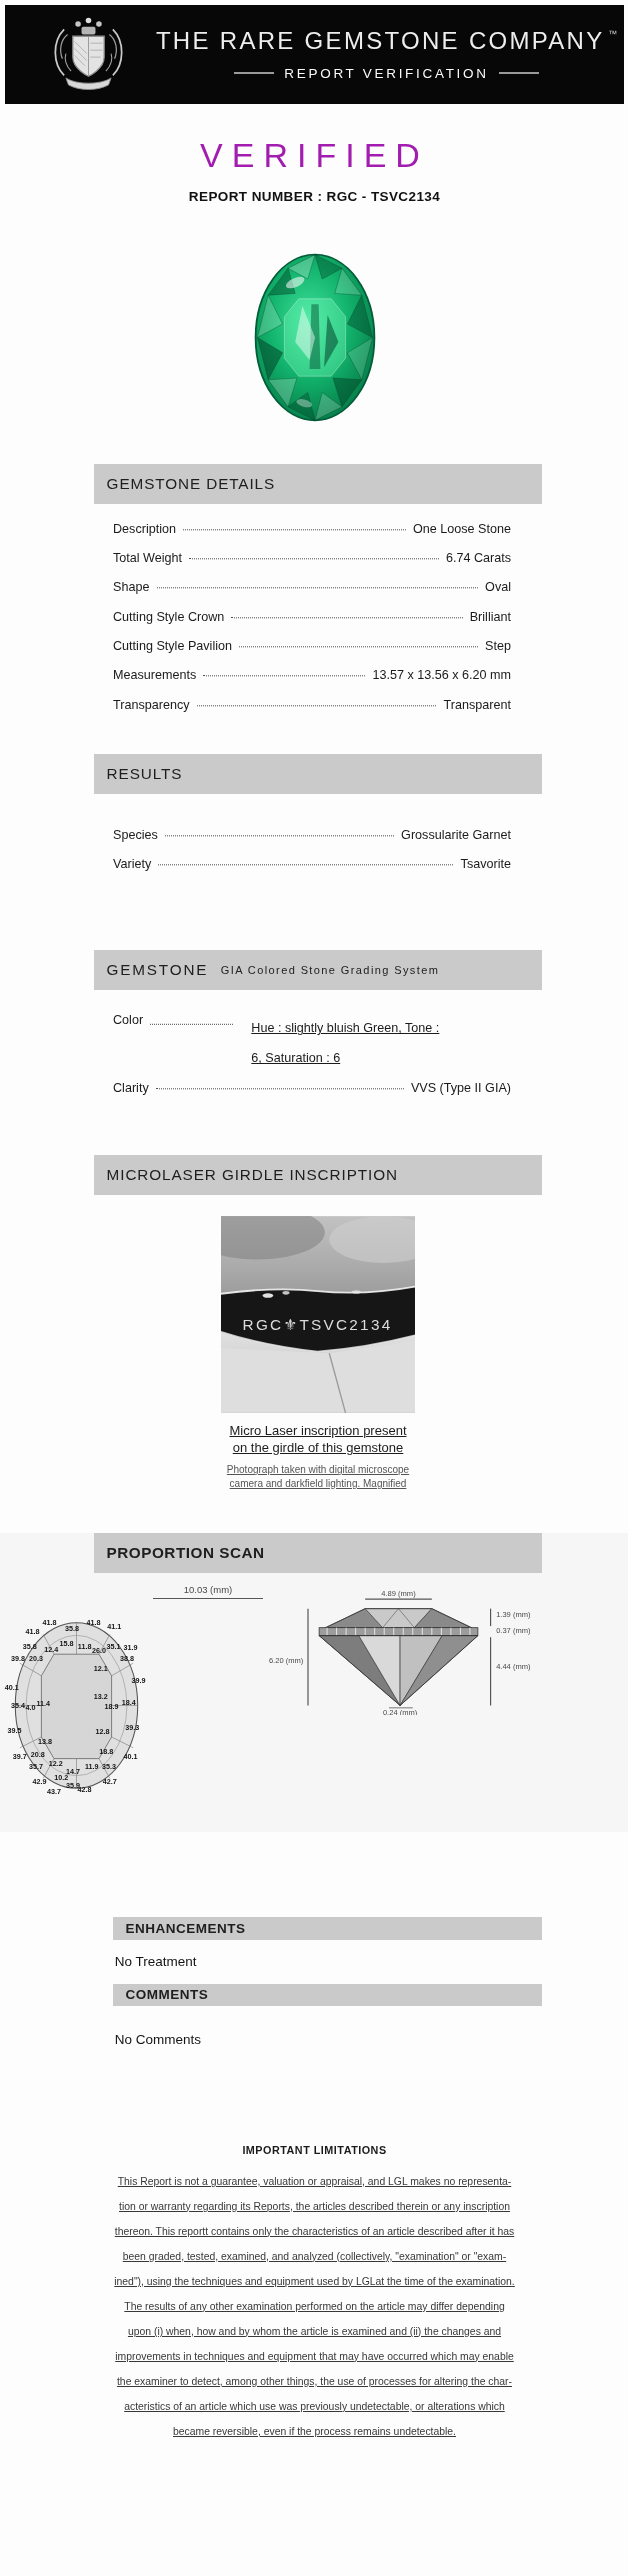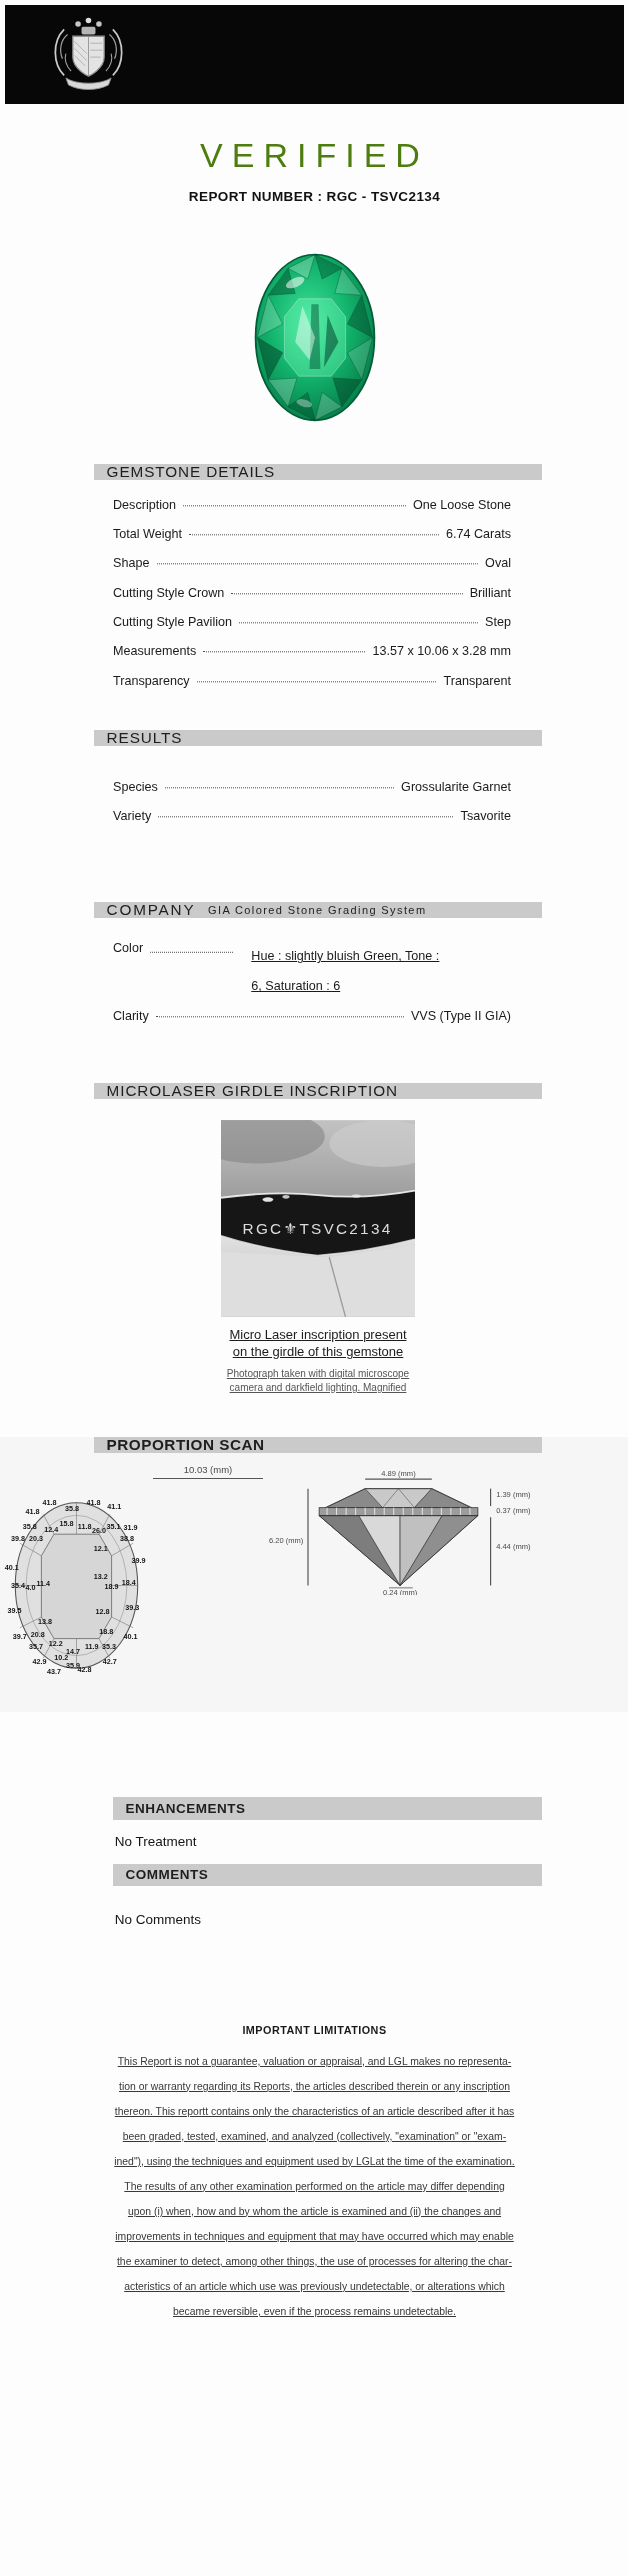--- a/index.html
+++ b/index.html
@@ -9,28 +9,28 @@
   
   .hdr{margin:4.5px 5.4px 0 5.4px;height:99px;background:#070707;display:flex;align-items:center;padding-left:40px;box-sizing:border-box;}
   .crest{width:87px;height:79px;flex:0 0 auto;}
   .hdr-text{margin-left:23.5px;display:flex;flex-direction:column;align-items:center;}
   .hdr-title{color:#ededed;font-size:24px;letter-spacing:2.3px;font-weight:400;white-space:nowrap;}
   .tm{font-size:9px;vertical-align:12.6px;letter-spacing:0;color:#cfcfcf;margin-left:3.6px;}
   .hdr-sub{margin-top:10.8px;display:flex;align-items:center;gap:10.8px;color:#fafafa;font-size:13.5px;letter-spacing:2.7px;}
   .hdr-rule{width:40px;height:1.8px;background:#9a9a9a;}
 
   
-  .verified{margin-top:32px;text-align:center;font-size:34px;letter-spacing:9px;color:#4d7c0f;font-weight:400;}
+  .verified{margin-top:32px;text-align:center;font-size:34px;letter-spacing:9px;color:#a21caf;font-weight:400;}
   .repnum{margin-top:14.4px;text-align:center;font-size:13.5px;font-weight:bold;letter-spacing:0.4px;color:#111;}
 
   .gem-wrap{margin-top:45px;display:flex;justify-content:center;}
 
   
   .section{margin-left:94px;width:448px;}
-  .sec-bar{background:#cacaca;height:16px;display:flex;align-items:center;padding-left:12.6px;box-sizing:border-box;}
+  .sec-bar{background:#cacaca;height:40px;display:flex;align-items:center;padding-left:12.6px;box-sizing:border-box;}
   .sec-title{font-size:15.3px;letter-spacing:0.9px;color:#1e1e1e;font-weight:400;white-space:nowrap;}
   .sec-title.bold{font-weight:bold;letter-spacing:0.5px;}
   .sec-sub{font-size:11px;color:#222;margin-left:12.6px;letter-spacing:1.4px;font-weight:400;white-space:nowrap;}
   .rows{padding:0 31px 0 19px;}
   .row{display:flex;align-items:baseline;font-size:12.6px;margin-top:15.3px;}
   .lbl{white-space:nowrap;}
   .dots{flex:1;border-bottom:1.8px dotted #4d4d4d;margin:0 7.2px;transform:translateY(-2.7px);}
   .val{white-space:nowrap;text-align:right;}
   .preline{white-space:pre-line;text-decoration:underline;}
   .row.color-row{align-items:flex-start;}
@@ -81,20 +81,28 @@
         <circle cx="62" cy="10" r="3.2" fill="#c6c6c6"></circle>
       <rect x="42" y="13" width="16" height="9" rx="2" fill="#b5b5b5"></rect>
       <path d="M32,24 L68,24 L68,48 C68,62 50,70 50,70 C50,70 32,62 32,48 Z" fill="#e3e3e3" stroke="#8f8f8f" stroke-width="1.5"></path>
       <path d="M50,24 L50,70" stroke="#8f8f8f" stroke-width="1"></path>
       <g stroke="#a7a7a7" stroke-width="0.9">
         <path d="M34,30 L48,44 M34,38 L48,52 M34,46 L46,58"></path>
         <path d="M52,32 L66,32 M52,40 L66,40 M52,48 L64,48"></path>
       </g>
       <path d="M24,72 C36,80 64,80 76,72 L73,80 C60,87 40,87 27,80 Z" fill="#d8d8d8" stroke="#8f8f8f" stroke-width="1"></path>
     </svg>
+    <div class="hdr-text">
+      <div class="hdr-title"><span>THE RARE GEMSTONE COMPANY</span><span class="tm">™</span></div>
+      <div class="hdr-sub">
+        <span class="hdr-rule"></span>
+        <span>REPORT VERIFICATION</span>
+        <span class="hdr-rule"></span>
+      </div>
+    </div>
   </div>
 
   <div class="verified">VERIFIED</div>
   <div class="repnum">REPORT NUMBER : RGC - TSVC2134</div>
 
   <div class="gem-wrap">
     <svg width="126" height="177" viewBox="0 0 140 190">
       <defs>
         <radialGradient id="gemG" cx="45%" cy="40%" r="75%">
           <stop offset="0%" stop-color="#3fe29a"></stop>
@@ -153,21 +161,21 @@
           <span class="val">Brilliant</span>
         </div>
       <div class="row">
           <span class="lbl">Cutting Style Pavilion</span>
           <span class="dots"></span>
           <span class="val">Step</span>
         </div>
       <div class="row">
           <span class="lbl">Measurements</span>
           <span class="dots"></span>
-          <span class="val">13.57 x 10.06 x 3.28 mm</span>
+          <span class="val">13.57 x 13.56 x 6.20 mm</span>
         </div>
       <div class="row">
           <span class="lbl">Transparency</span>
           <span class="dots"></span>
           <span class="val">Transparent</span>
         </div>
     </div>
   </div>
 
   <div class="section" style="margin-top:42px;">
@@ -183,21 +191,21 @@
       <div class="row">
           <span class="lbl">Variety</span>
           <span class="dots"></span>
           <span class="val">Tsavorite</span>
         </div>
     </div>
   </div>
 
   <div class="section" style="margin-top:79px;">
     <div class="sec-bar">
-      <span class="sec-title" style="letter-spacing:1.8px;">COMPANY</span>
+      <span class="sec-title" style="letter-spacing:1.8px;">GEMSTONE</span>
       <span class="sec-sub">GIA Colored Stone Grading System</span>
     </div>
     <div class="rows" style="margin-top:23.5px;">
       <div class="row color-row">
         <span class="lbl">Color</span>
         <span class="dots"></span>
         <div class="val-left preline">Hue : slightly bluish Green, Tone :
 6, Saturation : 6</div>
       </div>
       <div class="row" style="margin-top:7.2px;">

